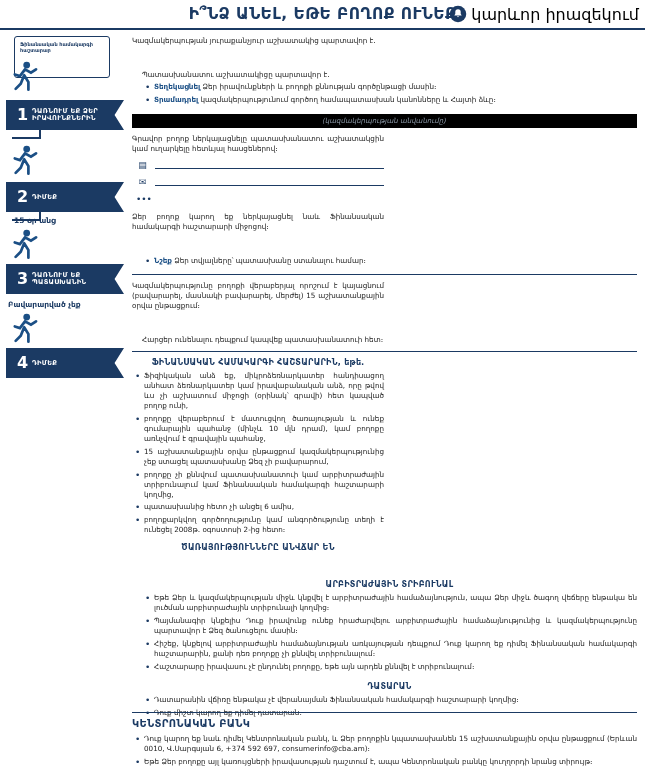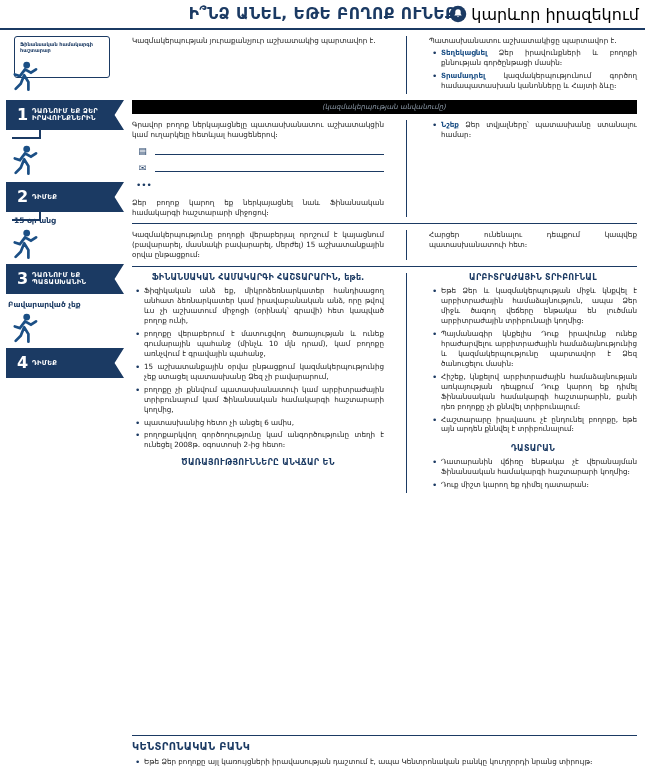--- a/index.html
+++ b/index.html
@@ -104,20 +104,21 @@
     font-weight: bold;
     color: #1b3a63;
   }
 
   
   .content { position: absolute; left: 132px; top: 36px; right: 8px; }
 
   .two-col {
     display: flex;
     gap: 12px;
+    flex-direction: column;
   }
   .col-l { width: 262px; padding-right: 10px; }
   .col-divider { width: 1px; background: #1b3a63; align-self: stretch; }
   .col-r { flex: 1; padding-left: 10px; }
 
   p, li { margin: 0; }
   .txt {
     font-size: 7.2px;
     color: #1a1a1a;
     line-height: 1.38;
@@ -365,17 +366,18 @@
           <li>Դուք միշտ կարող եք դիմել դատարան։</li>
         </ul>
       </div>
     </div>
   </div>
 
   <div class="bottom-band" style="bottom:6px;">
     <div class="full-rule"></div>
     <div class="band-title">ԿԵՆՏՐՈՆԱԿԱՆ ԲԱՆԿ</div>
     <ul class="bullets center-bank">
+      <li>Դուք կարող եք նաև դիմել Կենտրոնական բանկ, և Ձեր բողոքին կպատասխանեն 15 աշխատանքային օրվա ընթացքում (Երևան 0010, Վ.Սարգսյան 6, +374 592 697, consumerinfo@cba.am)։</li>
       <li>Եթե Ձեր բողոքը այլ կառույցների իրավասության դաշտում է, ապա Կենտրոնական բանկը կուղղորդի նրանց տիրույթ։</li>
     </ul>
   </div>
 
 </div>
 
 </body></html>

